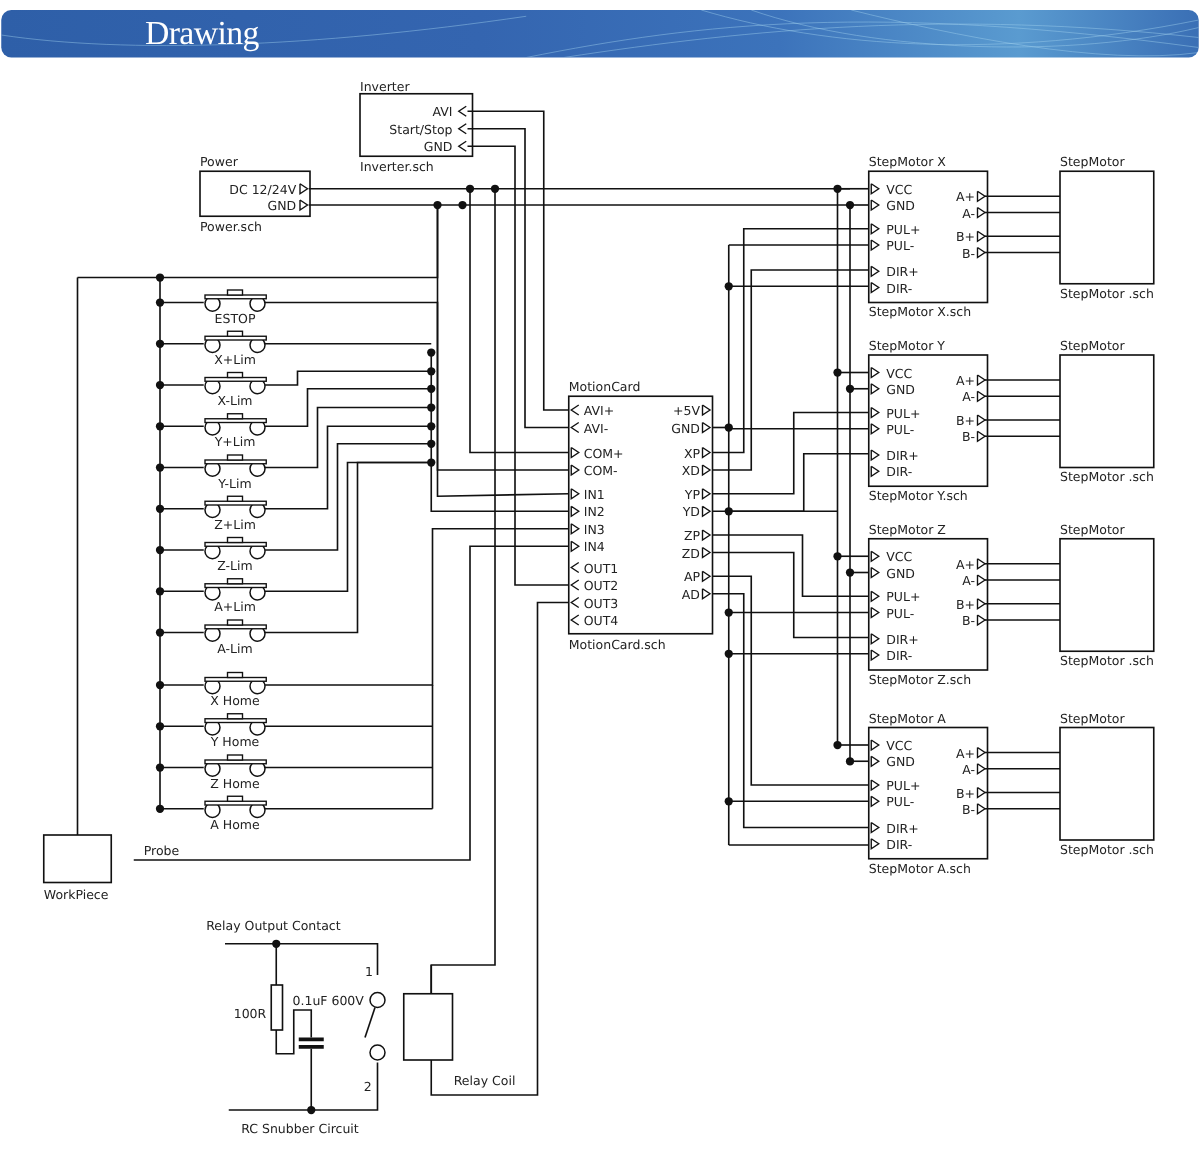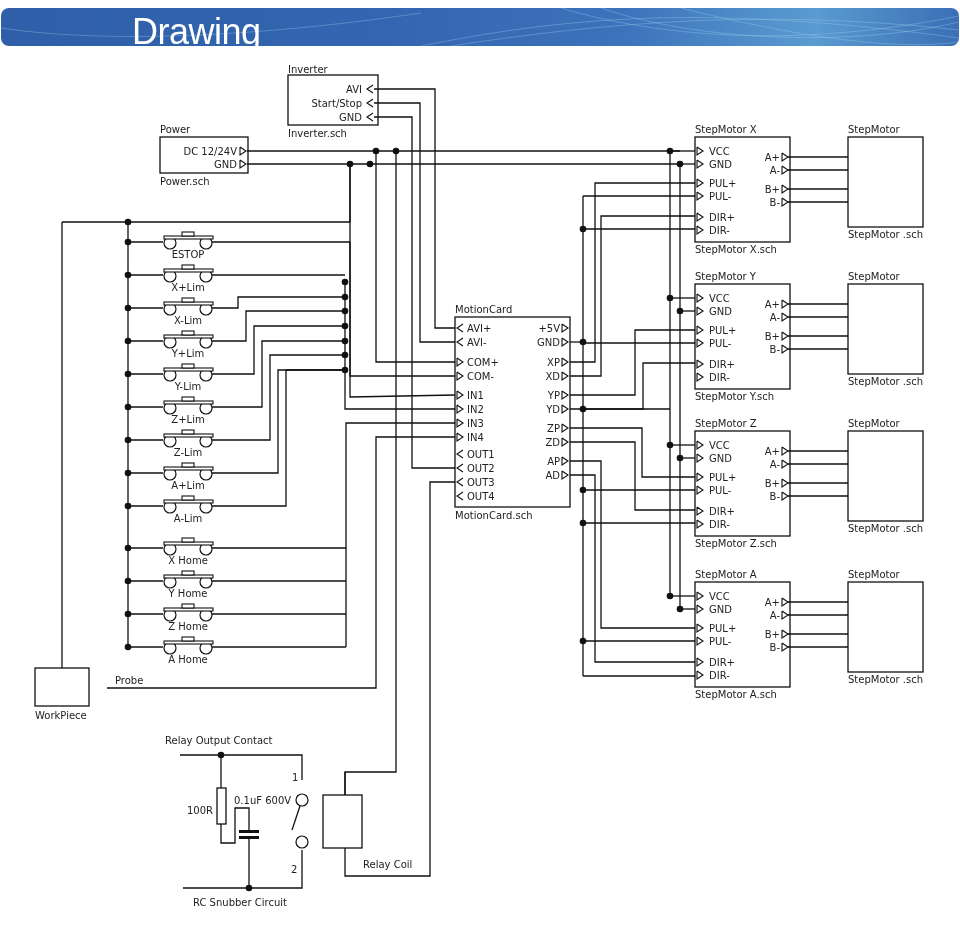--- a/index.html
+++ b/index.html
@@ -1,20 +1,20 @@
 <!DOCTYPE html>
 <html><head>
 <meta charset="utf-8">
 <style>
   html,body{margin:0;padding:0;background:#fff;}
   body{width:960px;height:941px;position:relative;overflow:hidden;font-family:"DejaVu Sans",sans-serif;}
   .banner{position:absolute;left:1px;top:8px;width:958px;height:38px;border-radius:8px;
     background:linear-gradient(90deg,#2e5fa8 0%,#3465b0 40%,#3c73bb 65%,#5a9bd0 85%,#3a6fb5 100%);overflow:hidden;}
   .banner svg{position:absolute;left:0;top:0;}
-  .banner-title{position:absolute;left:115px;top:3px;color:#fff;font-size:36px;font-family:Liberation Sans, sans-serif;letter-spacing:-0.5px;margin-left:16px;}
+  .banner-title{position:absolute;left:115px;top:3px;color:#fff;font-size:27px;font-family:Liberation Serif, serif;letter-spacing:-0.5px;}
   #schem{position:absolute;left:0;top:0;}
   #schem text{font-family:"DejaVu Sans",sans-serif;font-size:10px;fill:#222;}
 </style>
 </head>
 <body>
 
 <div class="banner">
   <svg width="958" height="38">
     <g fill="none" stroke="#9fd0ee" stroke-opacity="0.45" stroke-width="0.8">
       <path d="M420 38 C560 10 700 -5 958 30"></path>

